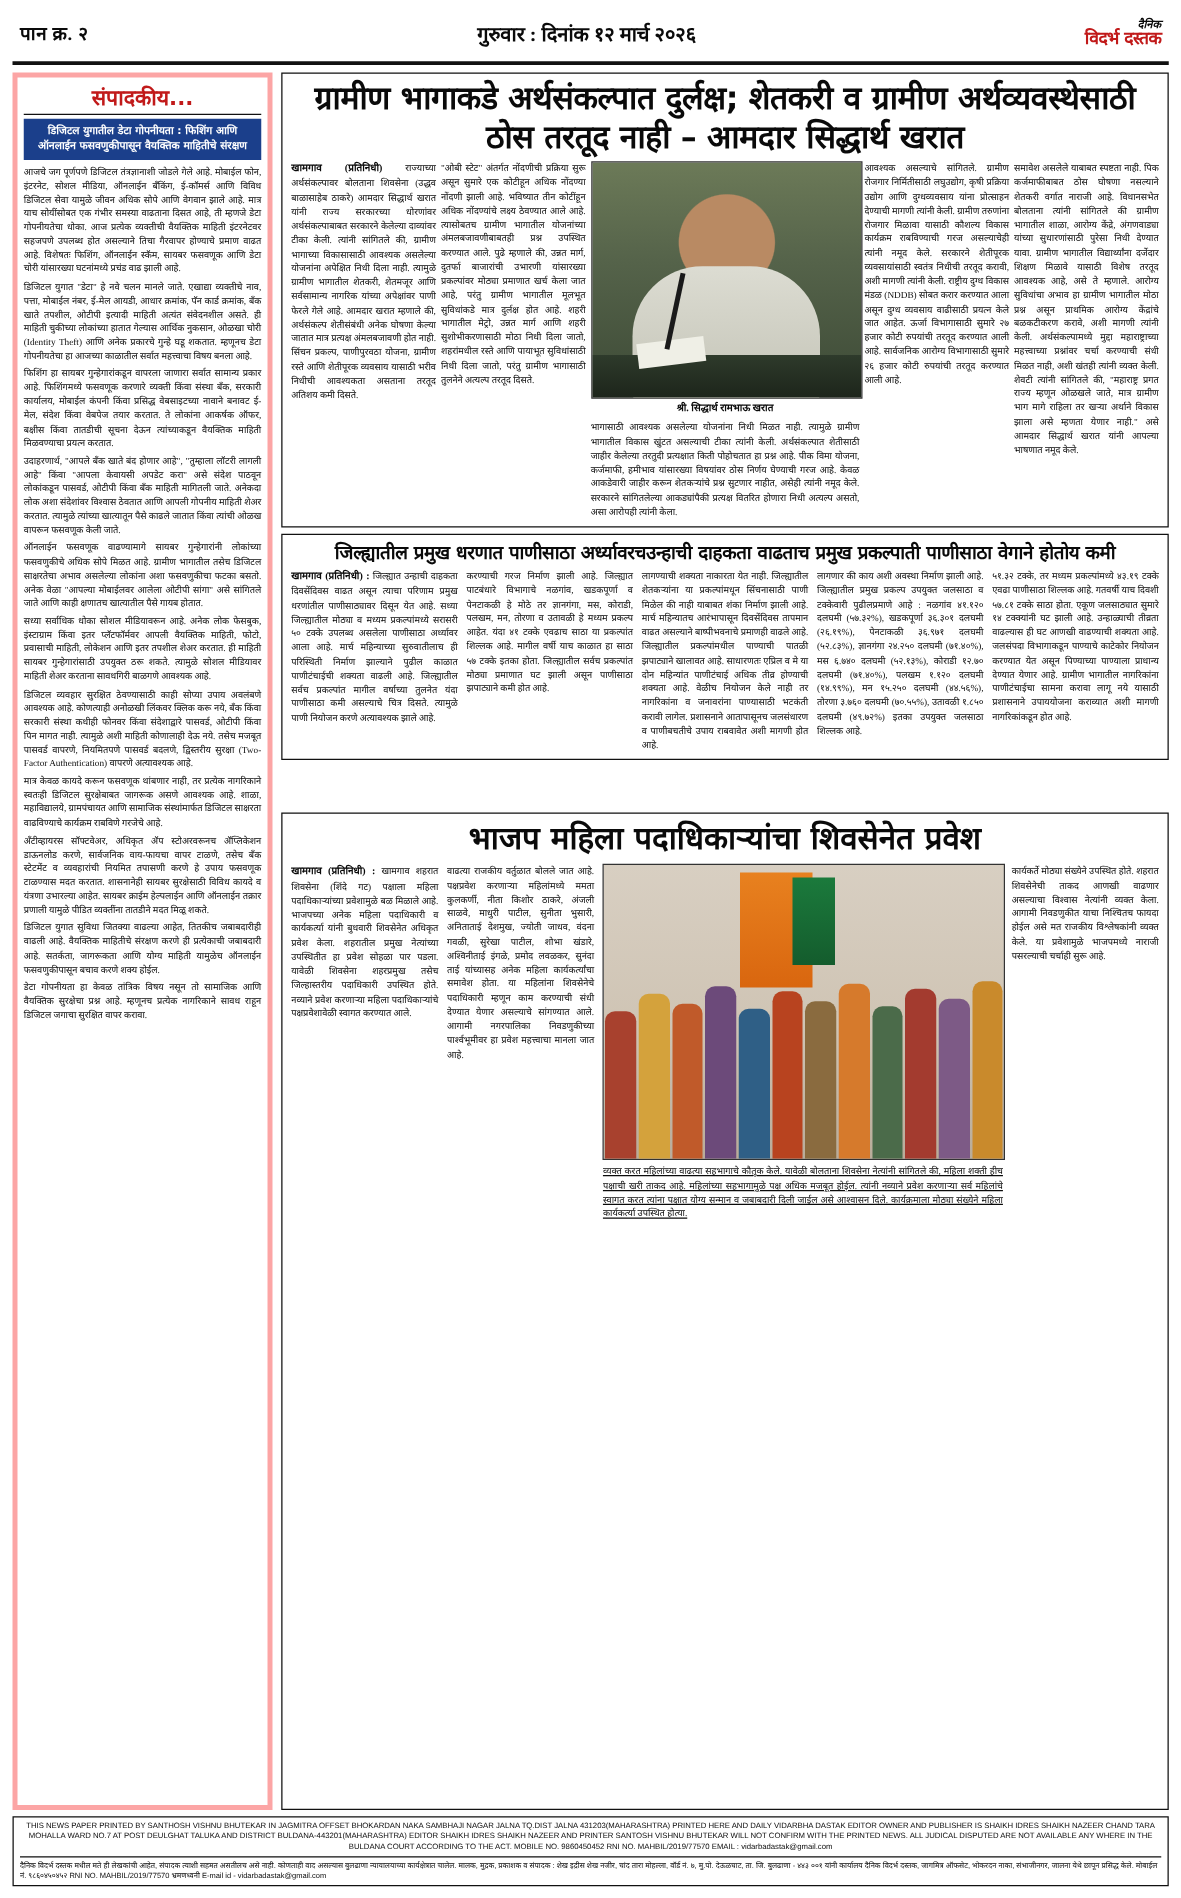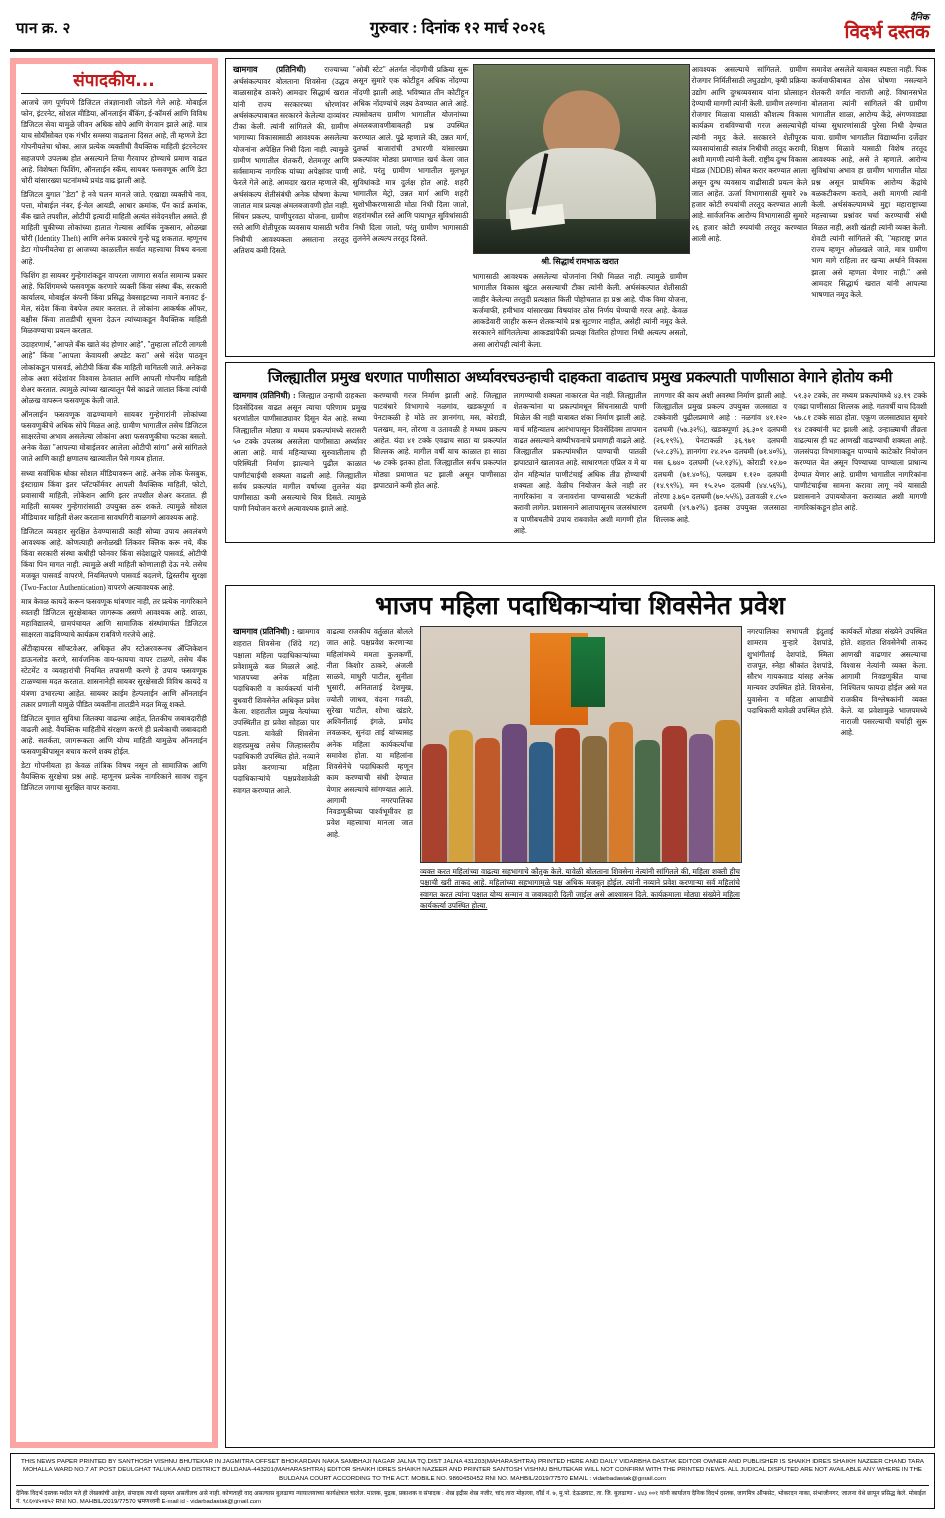--- a/index.html
+++ b/index.html
@@ -28,34 +28,34 @@
     font-size:15px;font-weight:bold;letter-spacing:.5px;
   }
   .masthead .dateline{
     font-size:16px;font-weight:bold;
   }
   .logo{
     text-align:right;line-height:1;
   }
   .logo .small{font-size:9px;font-style:italic;font-weight:bold;}
   .logo .big{
-    font-size:19px;font-weight:bold;color:#c11a1a;
+    font-size:14px;font-weight:bold;color:#c11a1a;
     font-family:"DejaVu Sans", sans-serif;
     letter-spacing:-.5px;
   }
   
   .body-grid{
     display:flex;
     gap:7px;
     margin-top:6px;
     height:1390px;
   }
   .col-left{
     width:208px;flex:0 0 208px;
-    border:6px solid #fca5a5;
+    border:4px solid #fca5a5;
     box-sizing:border-box;
     padding:4px 5px;
   }
   .col-right{
     flex:1 1 auto;
     display:flex;flex-direction:column;
     gap:5px;
   }
   
   .edit-head{
@@ -208,38 +208,40 @@
     <div class="logo">
       <div class="small">दैनिक</div>
       <div class="big">विदर्भ दस्तक</div>
     </div>
   </div>
 
   <div class="body-grid">
 
     <div class="col-left">
       <div class="edit-head">संपादकीय...</div>
+      <div class="edit-sub">डिजिटल युगातील डेटा गोपनीयता : फिशिंग आणि ऑनलाईन फसवणुकीपासून वैयक्तिक माहितीचे संरक्षण</div>
       <div class="edit-body">
         <p>आजचे जग पूर्णपणे डिजिटल तंत्रज्ञानाशी जोडले गेले आहे. मोबाईल फोन, इंटरनेट, सोशल मीडिया, ऑनलाईन बँकिंग, ई-कॉमर्स आणि विविध डिजिटल सेवा यामुळे जीवन अधिक सोपे आणि वेगवान झाले आहे. मात्र याच सोयींसोबत एक गंभीर समस्या वाढताना दिसत आहे, ती म्हणजे डेटा गोपनीयतेचा धोका. आज प्रत्येक व्यक्तीची वैयक्तिक माहिती इंटरनेटवर सहजपणे उपलब्ध होत असल्याने तिचा गैरवापर होण्याचे प्रमाण वाढत आहे. विशेषतः फिशिंग, ऑनलाईन स्कॅम, सायबर फसवणूक आणि डेटा चोरी यांसारख्या घटनांमध्ये प्रचंड वाढ झाली आहे.</p>
         <p>डिजिटल युगात "डेटा" हे नवे चलन मानले जाते. एखाद्या व्यक्तीचे नाव, पत्ता, मोबाईल नंबर, ई-मेल आयडी, आधार क्रमांक, पॅन कार्ड क्रमांक, बँक खाते तपशील, ओटीपी इत्यादी माहिती अत्यंत संवेदनशील असते. ही माहिती चुकीच्या लोकांच्या हातात गेल्यास आर्थिक नुकसान, ओळखा चोरी (Identity Theft) आणि अनेक प्रकारचे गुन्हे घडू शकतात. म्हणूनच डेटा गोपनीयतेचा हा आजच्या काळातील सर्वात महत्त्वाचा विषय बनला आहे.</p>
         <p>फिशिंग हा सायबर गुन्हेगारांकडून वापरला जाणारा सर्वात सामान्य प्रकार आहे. फिशिंगमध्ये फसवणूक करणारे व्यक्ती किंवा संस्था बँक, सरकारी कार्यालय, मोबाईल कंपनी किंवा प्रसिद्ध वेबसाइटच्या नावाने बनावट ई-मेल, संदेश किंवा वेबपेज तयार करतात. ते लोकांना आकर्षक ऑफर, बक्षीस किंवा तातडीची सूचना देऊन त्यांच्याकडून वैयक्तिक माहिती मिळवण्याचा प्रयत्न करतात.</p>
         <p>उदाहरणार्थ, "आपले बँक खाते बंद होणार आहे", "तुम्हाला लॉटरी लागली आहे" किंवा "आपला केवायसी अपडेट करा" असे संदेश पाठवून लोकांकडून पासवर्ड, ओटीपी किंवा बँक माहिती मागितली जाते. अनेकदा लोक अशा संदेशांवर विश्वास ठेवतात आणि आपली गोपनीय माहिती शेअर करतात. त्यामुळे त्यांच्या खात्यातून पैसे काढले जातात किंवा त्यांची ओळख वापरून फसवणूक केली जाते.</p>
         <p>ऑनलाईन फसवणूक वाढण्यामागे सायबर गुन्हेगारांनी लोकांच्या फसवणुकीचे अधिक सोपे मिळत आहे. ग्रामीण भागातील तसेच डिजिटल साक्षरतेचा अभाव असलेल्या लोकांना अशा फसवणुकीचा फटका बसतो. अनेक वेळा "आपल्या मोबाईलवर आलेला ओटीपी सांगा" असे सांगितले जाते आणि काही क्षणातच खात्यातील पैसे गायब होतात.</p>
         <p>सध्या सर्वाधिक धोका सोशल मीडियावरून आहे. अनेक लोक फेसबुक, इंस्टाग्राम किंवा इतर प्लॅटफॉर्मवर आपली वैयक्तिक माहिती, फोटो, प्रवासाची माहिती, लोकेशन आणि इतर तपशील शेअर करतात. ही माहिती सायबर गुन्हेगारांसाठी उपयुक्त ठरू शकते. त्यामुळे सोशल मीडियावर माहिती शेअर करताना सावधगिरी बाळगणे आवश्यक आहे.</p>
         <p>डिजिटल व्यवहार सुरक्षित ठेवण्यासाठी काही सोप्या उपाय अवलंबणे आवश्यक आहे. कोणत्याही अनोळखी लिंकवर क्लिक करू नये, बँक किंवा सरकारी संस्था कधीही फोनवर किंवा संदेशाद्वारे पासवर्ड, ओटीपी किंवा पिन मागत नाही. त्यामुळे अशी माहिती कोणालाही देऊ नये. तसेच मजबूत पासवर्ड वापरणे, नियमितपणे पासवर्ड बदलणे, द्विस्तरीय सुरक्षा (Two-Factor Authentication) वापरणे अत्यावश्यक आहे.</p>
         <p>मात्र केवळ कायदे करून फसवणूक थांबणार नाही, तर प्रत्येक नागरिकाने स्वतःही डिजिटल सुरक्षेबाबत जागरूक असणे आवश्यक आहे. शाळा, महाविद्यालये, ग्रामपंचायत आणि सामाजिक संस्थांमार्फत डिजिटल साक्षरता वाढविण्याचे कार्यक्रम राबविणे गरजेचे आहे.</p>
         <p>अँटीव्हायरस सॉफ्टवेअर, अधिकृत ॲप स्टोअरवरूनच ॲप्लिकेशन डाऊनलोड करणे, सार्वजनिक वाय-फायचा वापर टाळणे, तसेच बँक स्टेटमेंट व व्यवहारांची नियमित तपासणी करणे हे उपाय फसवणूक टाळण्यास मदत करतात. शासनानेही सायबर सुरक्षेसाठी विविध कायदे व यंत्रणा उभारल्या आहेत. सायबर क्राईम हेल्पलाईन आणि ऑनलाईन तक्रार प्रणाली यामुळे पीडित व्यक्तींना तातडीने मदत मिळू शकते.</p>
         <p>डिजिटल युगात सुविधा जितक्या वाढल्या आहेत, तितकीच जबाबदारीही वाढली आहे. वैयक्तिक माहितीचे संरक्षण करणे ही प्रत्येकाची जबाबदारी आहे. सतर्कता, जागरूकता आणि योग्य माहिती यामुळेच ऑनलाईन फसवणुकीपासून बचाव करणे शक्य होईल.</p>
         <p>डेटा गोपनीयता हा केवळ तांत्रिक विषय नसून तो सामाजिक आणि वैयक्तिक सुरक्षेचा प्रश्न आहे. म्हणूनच प्रत्येक नागरिकाने सावध राहून डिजिटल जगाचा सुरक्षित वापर करावा.</p>
       </div>
     </div>
 
     <div class="col-right">
 
       <div class="lead">
+        <h1>ग्रामीण भागाकडे अर्थसंकल्पात दुर्लक्ष; शेतकरी व ग्रामीण अर्थव्यवस्थेसाठी ठोस तरतूद नाही – आमदार सिद्धार्थ खरात</h1>
         <div class="lead-cols">
           <div class="c">
             <p style="margin:0"><span class="byline">खामगाव (प्रतिनिधी)</span>
             <span>राज्याच्या अर्थसंकल्पावर बोलताना शिवसेना (उद्धव बाळासाहेब ठाकरे) आमदार सिद्धार्थ खरात यांनी राज्य सरकारच्या धोरणांवर अर्थसंकल्पाबाबत सरकारने केलेल्या दाव्यांवर टीका केली. त्यांनी सांगितले की, ग्रामीण भागाच्या विकासासाठी आवश्यक असलेल्या योजनांना अपेक्षित निधी दिला नाही. त्यामुळे ग्रामीण भागातील शेतकरी, शेतमजूर आणि सर्वसामान्य नागरिक यांच्या अपेक्षांवर पाणी फेरले गेले आहे. आमदार खरात म्हणाले की, अर्थसंकल्प शेतीसंबंधी अनेक घोषणा केल्या जातात मात्र प्रत्यक्ष अंमलबजावणी होत नाही. सिंचन प्रकल्प, पाणीपुरवठा योजना, ग्रामीण रस्ते आणि शेतीपूरक व्यवसाय यासाठी भरीव निधीची आवश्यकता असताना तरतूद अतिशय कमी दिसते.</span></p>
           </div>
           <div class="c">
             <p style="margin:0">"ओबी स्टेट" अंतर्गत नोंदणीची प्रक्रिया सुरू असून सुमारे एक कोटीहून अधिक नोंदण्या नोंदणी झाली आहे. भविष्यात तीन कोटींहून अधिक नोंदण्यांचे लक्ष्य ठेवण्यात आले आहे. त्यासोबतच ग्रामीण भागातील योजनांच्या अंमलबजावणीबाबतही प्रश्न उपस्थित करण्यात आले. पुढे म्हणाले की, उन्नत मार्ग, दुतर्फा बाजारांची उभारणी यांसारख्या प्रकल्पांवर मोठ्या प्रमाणात खर्च केला जात आहे, परंतु ग्रामीण भागातील मूलभूत सुविधांकडे मात्र दुर्लक्ष होत आहे. शहरी भागातील मेट्रो, उन्नत मार्ग आणि शहरी सुशोभीकरणासाठी मोठा निधी दिला जातो, शहरांमधील रस्ते आणि पायाभूत सुविधांसाठी निधी दिला जातो, परंतु ग्रामीण भागासाठी तुलनेने अत्यल्प तरतूद दिसते.</p>
           </div>
           <div class="photo-wrap">
             <div class="photo">
@@ -307,23 +309,20 @@
                 <span style="height:140px;background:#d67a2c"></span>
                 <span style="height:122px;background:#4b6b4a"></span>
                 <span style="height:136px;background:#a33b2f"></span>
                 <span style="height:128px;background:#7d5a86"></span>
                 <span style="height:142px;background:#c98a2c"></span>
               </div>
             </div>
             <div style="font-size:7.4px;line-height:1.52;text-align:justify;margin-top:3px;">व्यक्त करत महिलांच्या वाढत्या सहभागाचे कौतुक केले. यावेळी बोलताना शिवसेना नेत्यांनी सांगितले की, महिला शक्ती हीच पक्षाची खरी ताकद आहे. महिलांच्या सहभागामुळे पक्ष अधिक मजबूत होईल. त्यांनी नव्याने प्रवेश करणाऱ्या सर्व महिलांचे स्वागत करत त्यांना पक्षात योग्य सन्मान व जबाबदारी दिली जाईल असे आश्वासन दिले. कार्यक्रमाला मोठ्या संख्येने महिला कार्यकर्त्या उपस्थित होत्या.</div>
           </div>
           <div class="c">
-            <p style="margin:0">नगरपालिका सभापती इंदुताई शामराव मुऱ्हारे देशपांडे, शुभांगीताई देशपांडे, स्मिता राजपूत, स्नेहा श्रीकांत देशपांडे, सौरभ गायकवाड यांसह अनेक मान्यवर उपस्थित होते. शिवसेना, युवासेना व महिला आघाडीचे पदाधिकारी यावेळी उपस्थित होते.</p>
-          </div>
-          <div class="c">
             <p style="margin:0">कार्यकर्ते मोठ्या संख्येने उपस्थित होते. शहरात शिवसेनेची ताकद आणखी वाढणार असल्याचा विश्वास नेत्यांनी व्यक्त केला. आगामी निवडणुकीत याचा निश्चितच फायदा होईल असे मत राजकीय विश्लेषकांनी व्यक्त केले. या प्रवेशामुळे भाजपमध्ये नाराजी पसरल्याची चर्चाही सुरू आहे.</p>
           </div>
         </div>
       </div>
 
     </div>
   </div>
 
   <div class="footer">
     <div>THIS NEWS PAPER PRINTED BY SANTHOSH VISHNU BHUTEKAR IN JAGMITRA OFFSET BHOKARDAN NAKA SAMBHAJI NAGAR JALNA TQ.DIST JALNA 431203(MAHARASHTRA) PRINTED HERE AND DAILY VIDARBHA DASTAK EDITOR OWNER AND PUBLISHER IS SHAIKH IDRES SHAIKH NAZEER CHAND TARA MOHALLA WARD NO.7 AT POST DEULGHAT TALUKA AND DISTRICT BULDANA-443201(MAHARASHTRA) EDITOR SHAIKH IDRES SHAIKH NAZEER AND PRINTER SANTOSH VISHNU BHUTEKAR WILL NOT CONFIRM WITH THE PRINTED NEWS. ALL JUDICAL DISPUTED ARE NOT AVAILABLE ANY WHERE IN THE BULDANA COURT ACCORDING TO THE ACT. MOBILE NO. 9860450452 RNI NO. MAHBIL/2019/77570 EMAIL : vidarbadastak@gmail.com</div>

